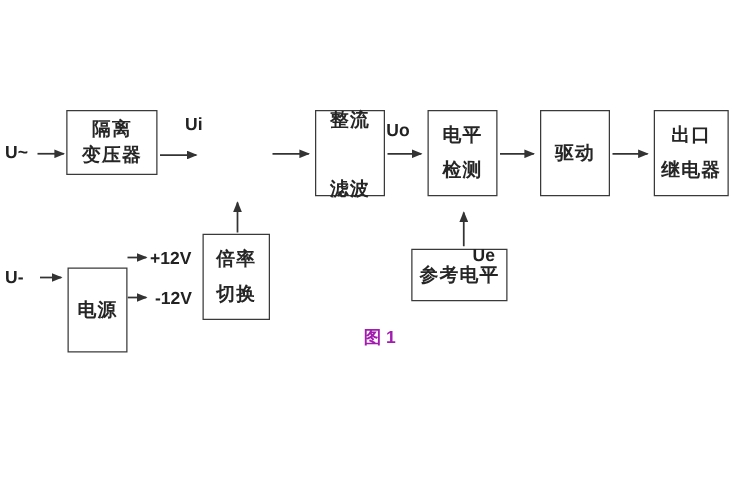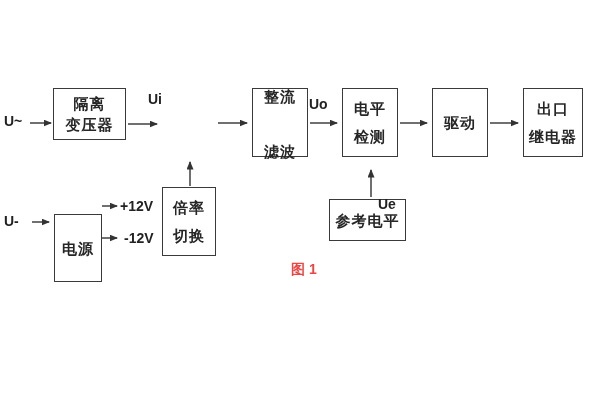--- a/index.html
+++ b/index.html
@@ -36,21 +36,21 @@
   .lbl {
     position: absolute;
     color: #222222;
     font-size: 14px;
     font-weight: 600;
     white-space: nowrap;
     line-height: 1;
   }
   .caption {
     position: absolute;
-    color: #ef4444;
+    color: #a21caf;
     font-size: 14px;
     font-weight: 600;
     white-space: nowrap;
   }
   
   #blk-isolation   { left: 53px;  top: 88px;  width: 73px;  height: 52px; }
   #blk-setting     { left: 162px; top: 88px;  width: 54px;  height: 69px; }
   #blk-rectifier   { left: 252px; top: 88px;  width: 56px;  height: 69px; gap: 40px; }
   #blk-level       { left: 342px; top: 88px;  width: 56px;  height: 69px; }
   #blk-driver      { left: 432px; top: 88px;  width: 56px;  height: 69px; }

